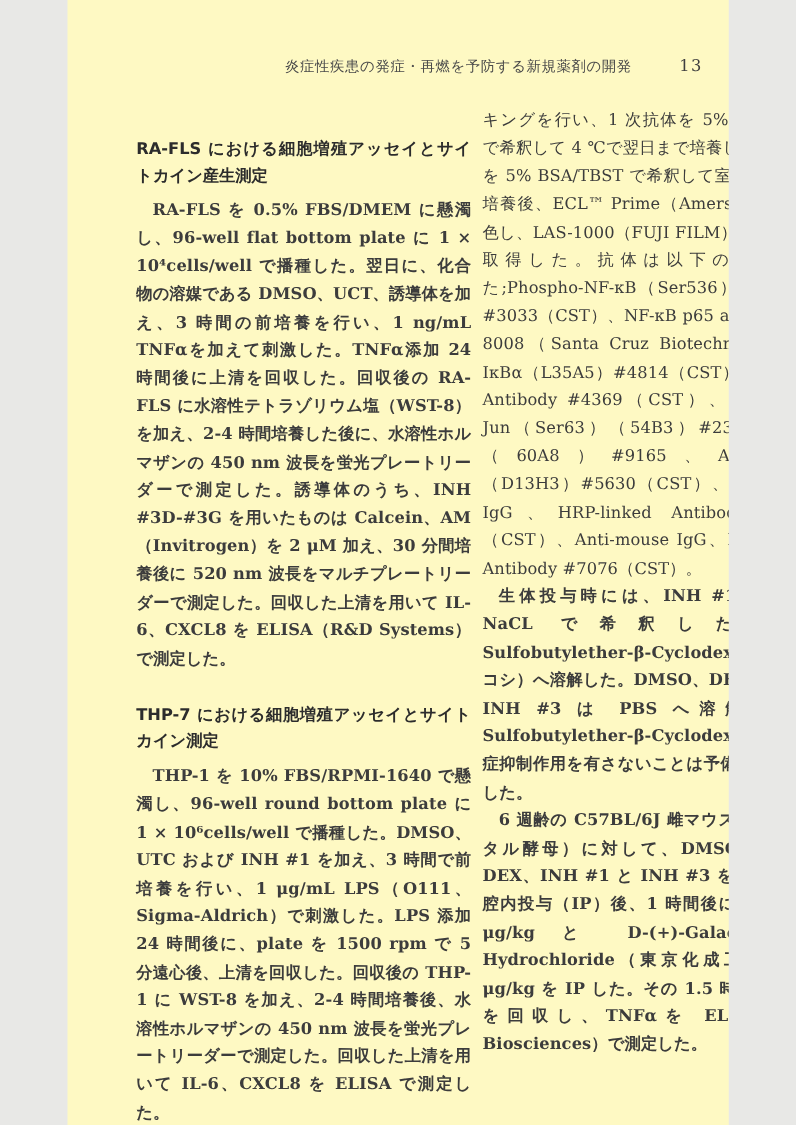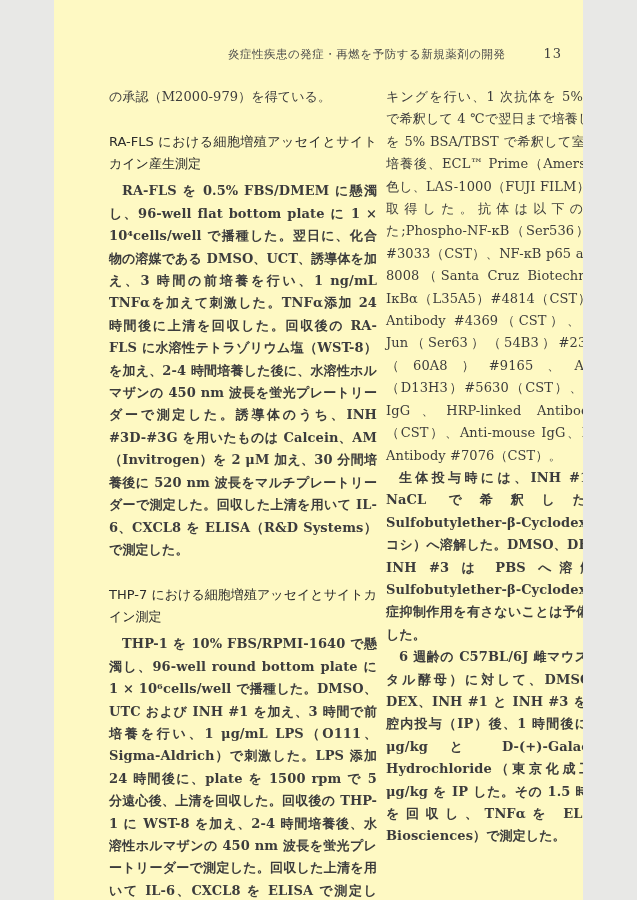--- a/index.html
+++ b/index.html
@@ -46,42 +46,41 @@
     font-size: 13px;
     line-height: 22.4px;
     text-align: justify;
     color: #3c3c3c;
     letter-spacing: 0.1px;
   }
   .col p.indent { text-indent: 1em; font-weight: bold; }
   .col h3 {
     font-family: "DejaVu Sans", "Liberation Sans", sans-serif;
     font-size: 13px;
-    font-weight: normal;
+    font-weight: bold;
     color: #2c2c2c;
     line-height: 21.5px;
     margin-top: 23px;
     margin-bottom: 6px;
     text-align: justify;
   }
 </style>
 </head>
 <body>
 
 <div class="page">
 
   <div class="running-head">
     <span class="running-title">炎症性疾患の発症・再燃を予防する新規薬剤の開発</span>
     <span class="page-number">13</span>
   </div>
 
   <div class="columns">
 
     <div class="col left">
-      <p>の承認（M2000-979）を得ている。</p>
       <h3>RA-FLS における細胞増殖アッセイとサイトカイン産生測定</h3>
       <p class="indent">RA-FLS を 0.5% FBS/DMEM に懸濁し、96-well flat bottom plate に 1 × 10⁴cells/well で播種した。翌日に、化合物の溶媒である DMSO、UCT、誘導体を加え、3 時間の前培養を行い、1 ng/mL TNFαを加えて刺激した。TNFα添加 24 時間後に上清を回収した。回収後の RA-FLS に水溶性テトラゾリウム塩（WST-8）を加え、2-4 時間培養した後に、水溶性ホルマザンの 450 nm 波長を蛍光プレートリーダーで測定した。誘導体のうち、INH #3D-#3G を用いたものは Calcein、AM（Invitrogen）を 2 μM 加え、30 分間培養後に 520 nm 波長をマルチプレートリーダーで測定した。回収した上清を用いて IL-6、CXCL8 を ELISA（R&amp;D Systems）で測定した。</p>
       <h3>THP-7 における細胞増殖アッセイとサイトカイン測定</h3>
       <p class="indent">THP-1 を 10% FBS/RPMI-1640 で懸濁し、96-well round bottom plate に 1 × 10⁶cells/well で播種した。DMSO、UTC および INH #1 を加え、3 時間で前培養を行い、1 μg/mL LPS（O111、Sigma-Aldrich）で刺激した。LPS 添加 24 時間後に、plate を 1500 rpm で 5 分遠心後、上清を回収した。回収後の THP-1 に WST-8 を加え、2-4 時間培養後、水溶性ホルマザンの 450 nm 波長を蛍光プレートリーダーで測定した。回収した上清を用いて IL-6、CXCL8 を ELISA で測定した。</p>
 
     </div>
 
     <div class="col right">
       <p>キングを行い、1 次抗体を 5% BSA/TBST で希釈して 4 ℃で翌日まで培養し、2 次抗体を 5% BSA/TBST で希釈して室温で 1 時間培養後、ECL™ Prime（Amersham）で発色し、LAS-1000（FUJI FILM）にて画像を取得した。抗体は以下の物を用いた;Phospho-NF-κB（Ser536）（93H1）#3033（CST）、NF-κB p65 antibody:sc-8008（Santa Cruz Biotechnology）、IκBα（L35A5）#4814（CST）、IRAK-M Antibody #4369（CST）、Phospho-c-Jun（Ser63）（54B3）#2361、c-Jun（60A8）#9165、A20/TNFAIP（D13H3）#5630（CST）、Anti-rabbit IgG、HRP-linked Antibody #7074（CST）、Anti-mouse IgG、HRP-linked Antibody #7076（CST）。</p>
       <p class="indent">生体投与時には、INH #1 は 0.9% NaCL で希釈した 20% Sulfobutylether-β-Cyclodextrin（フナコシ）へ溶解した。DMSO、DEX、UTC、INH #3 は PBS へ溶解した。Sulfobutylether-β-Cyclodextrin が炎症抑制作用を有さないことは予備検討で検証した。</p>

